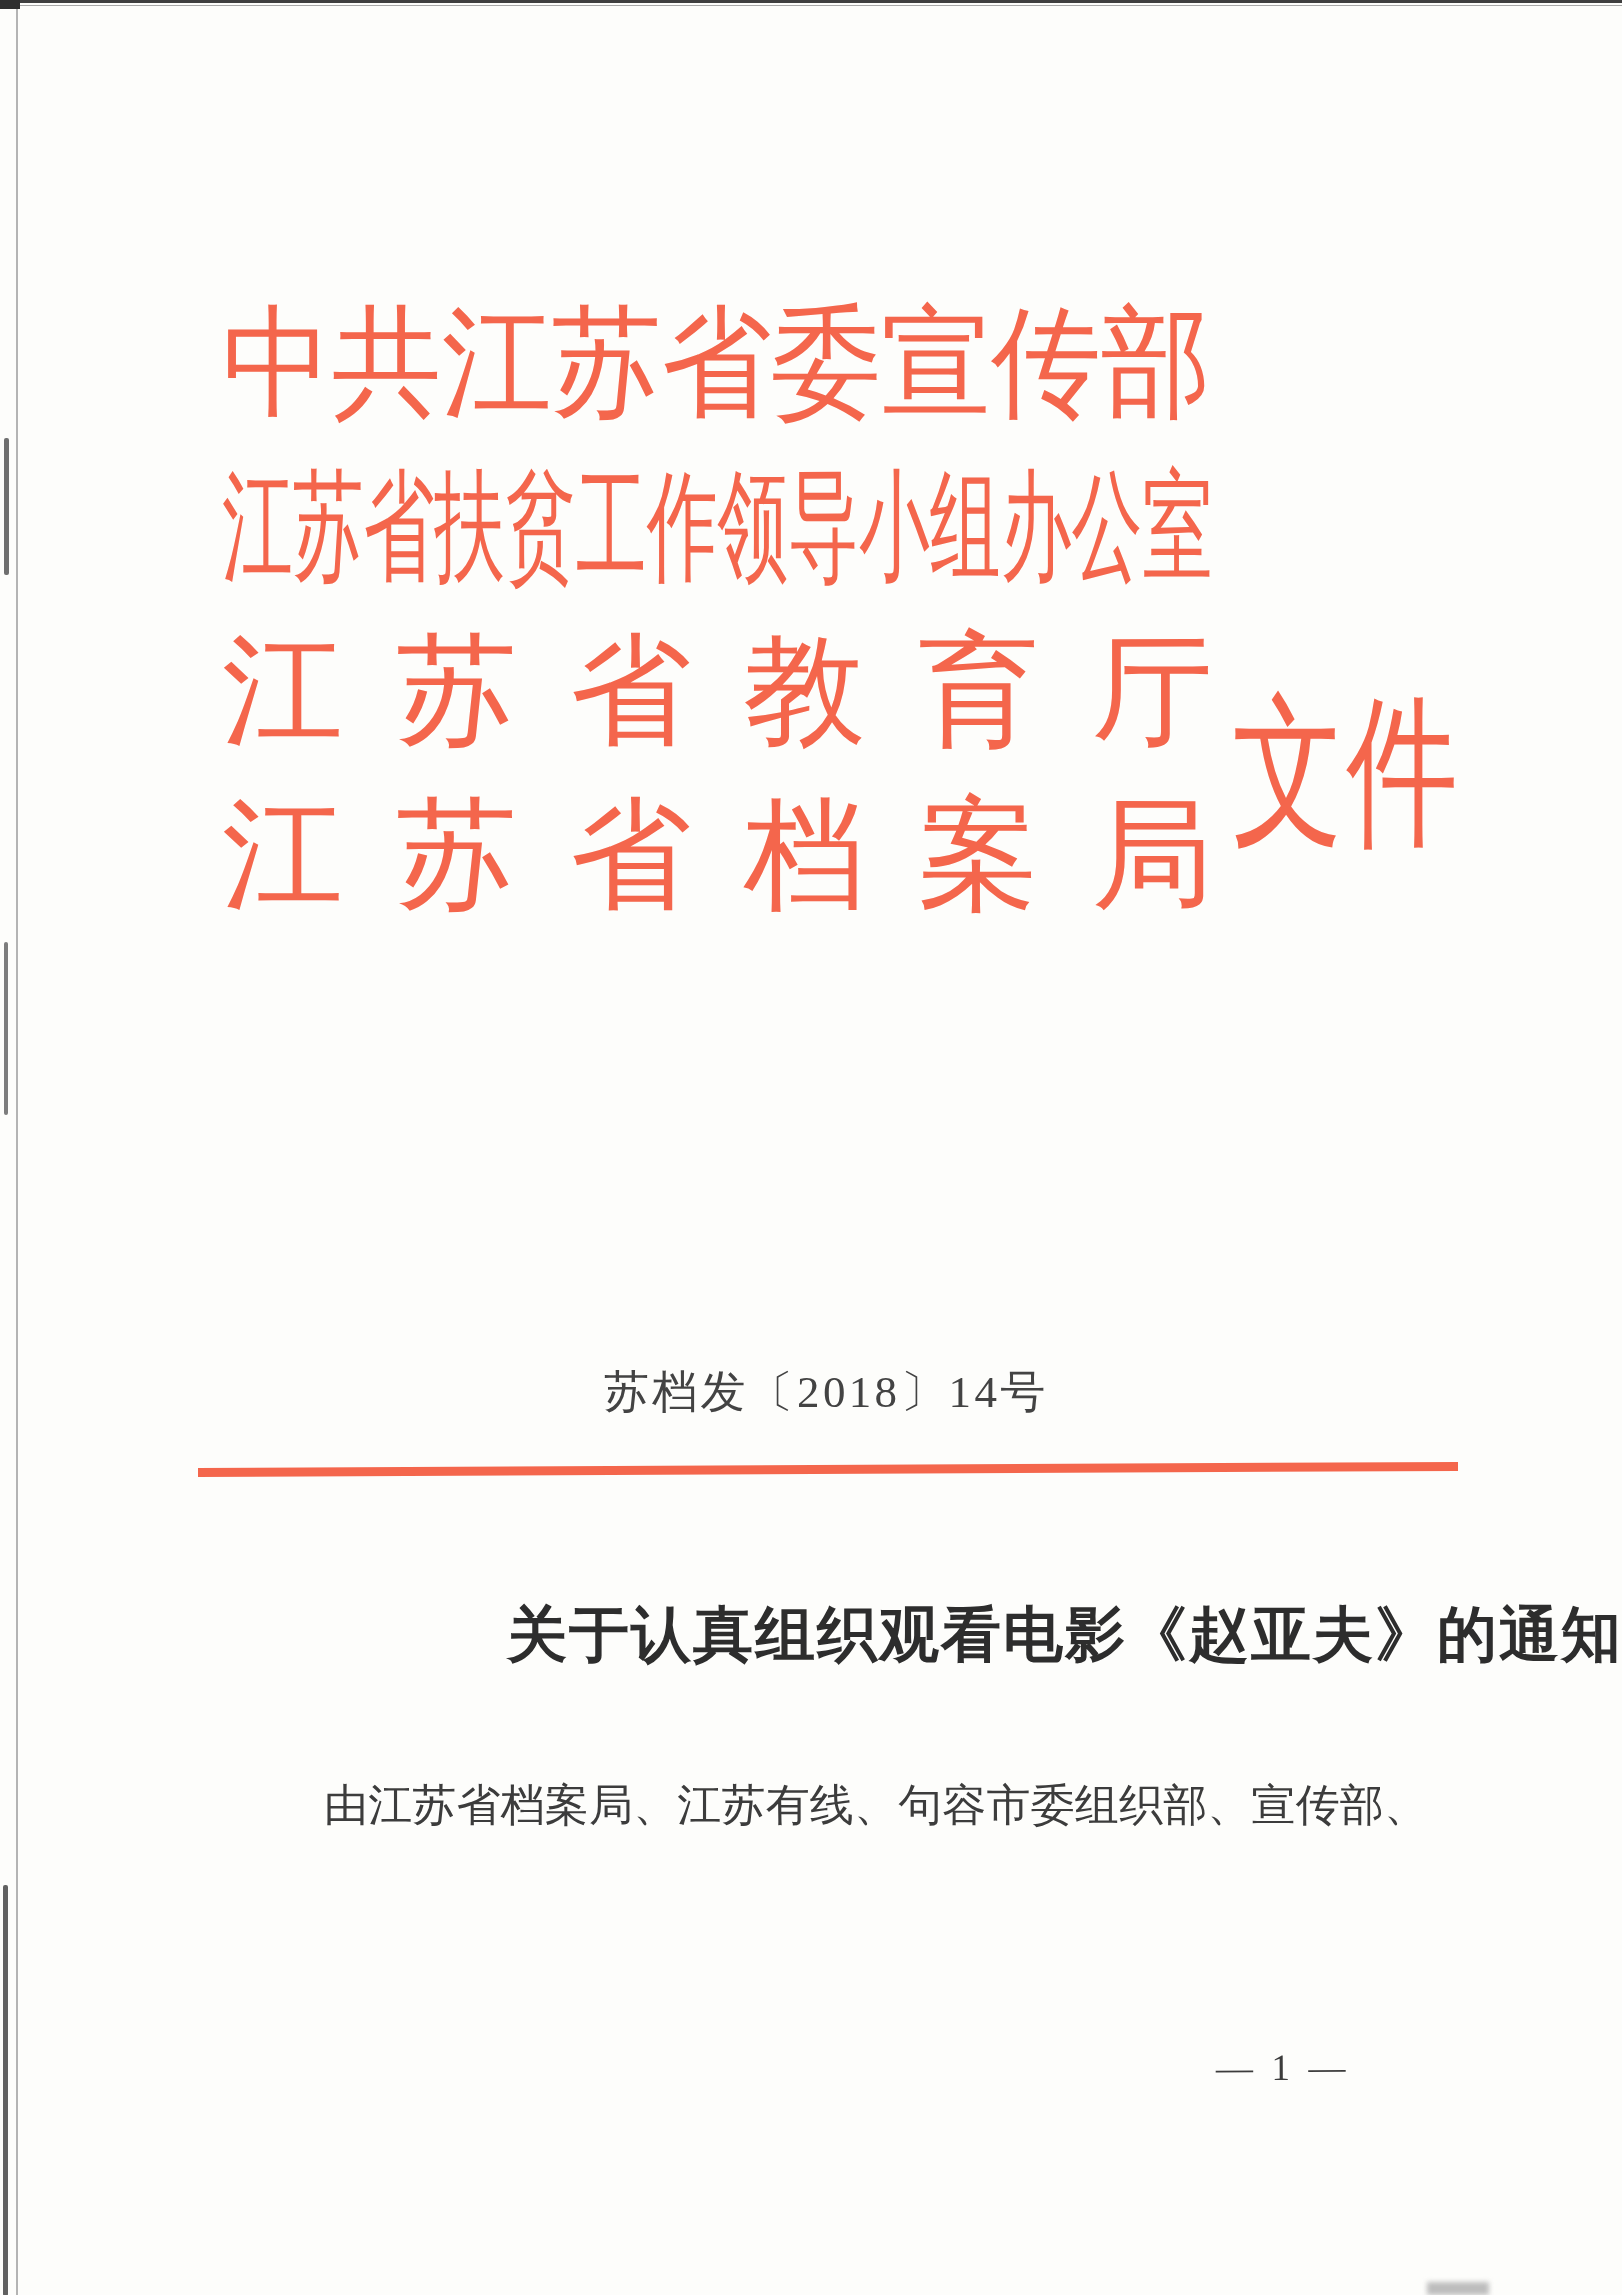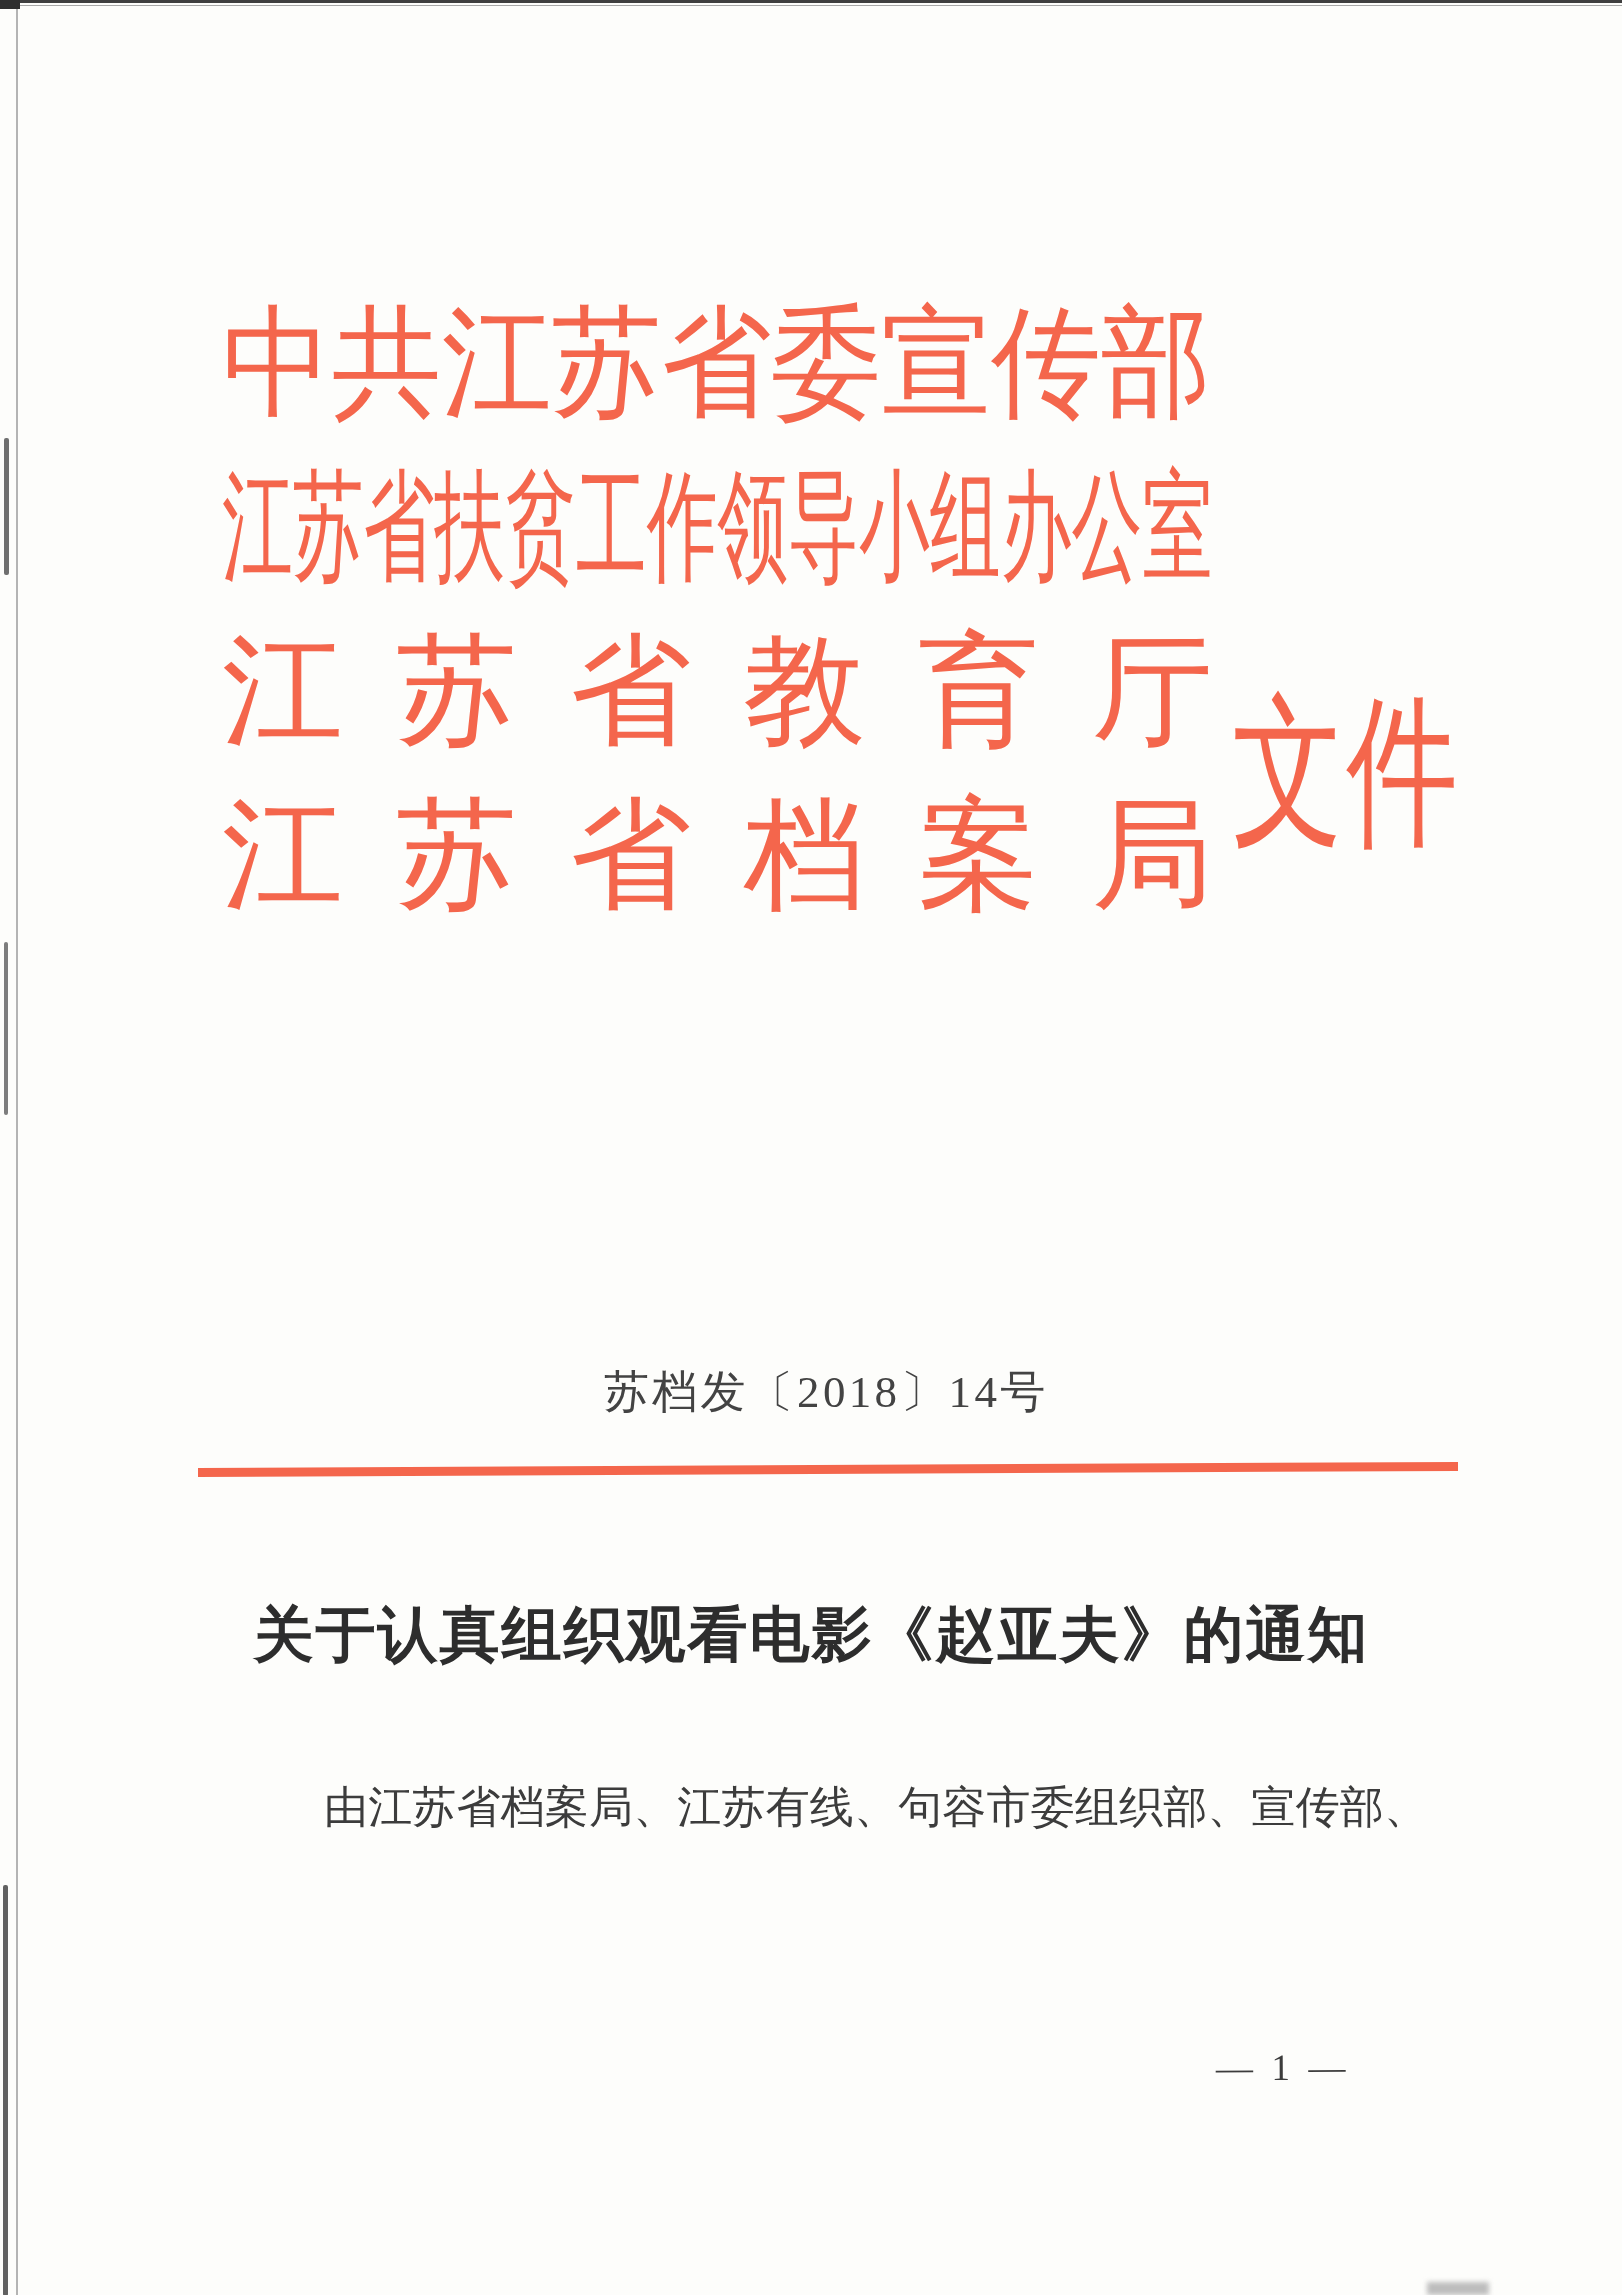--- a/index.html
+++ b/index.html
@@ -90,21 +90,21 @@
     height: 9.2px;
     background: var(--red);
     transform: rotate(-0.28deg);
   }
 
   .doc-title {
     position: absolute;
     left: 0;
     top: 1595px;
     width: 1623px;
-    text-align: center;
+    text-align: right;
     font-size: 60px;
     font-weight: bold;
     letter-spacing: 2px;
     color: var(--title-ink);
   }
 
   .body-text {
     position: absolute;
     left: 236px;
     top: 1762px;
@@ -113,21 +113,21 @@
     color: var(--ink);
   }
   .body-line {
     height: 92px;
     line-height: 92px;
   }
   .body-line.justified {
     text-align: justify;
     text-align-last: justify;
   }
-  .body-line.indent { text-indent: 88px; }
+  .body-line.indent { text-indent: 88px; font-family: Liberation Mono, monospace; }
 
   .page-number {
     position: absolute;
     left: 1216px;
     top: 2046px;
     font-size: 37px;
     letter-spacing: 4.6px;
     color: var(--ink);
     transform: rotate(-0.3deg);
     white-space: nowrap;

